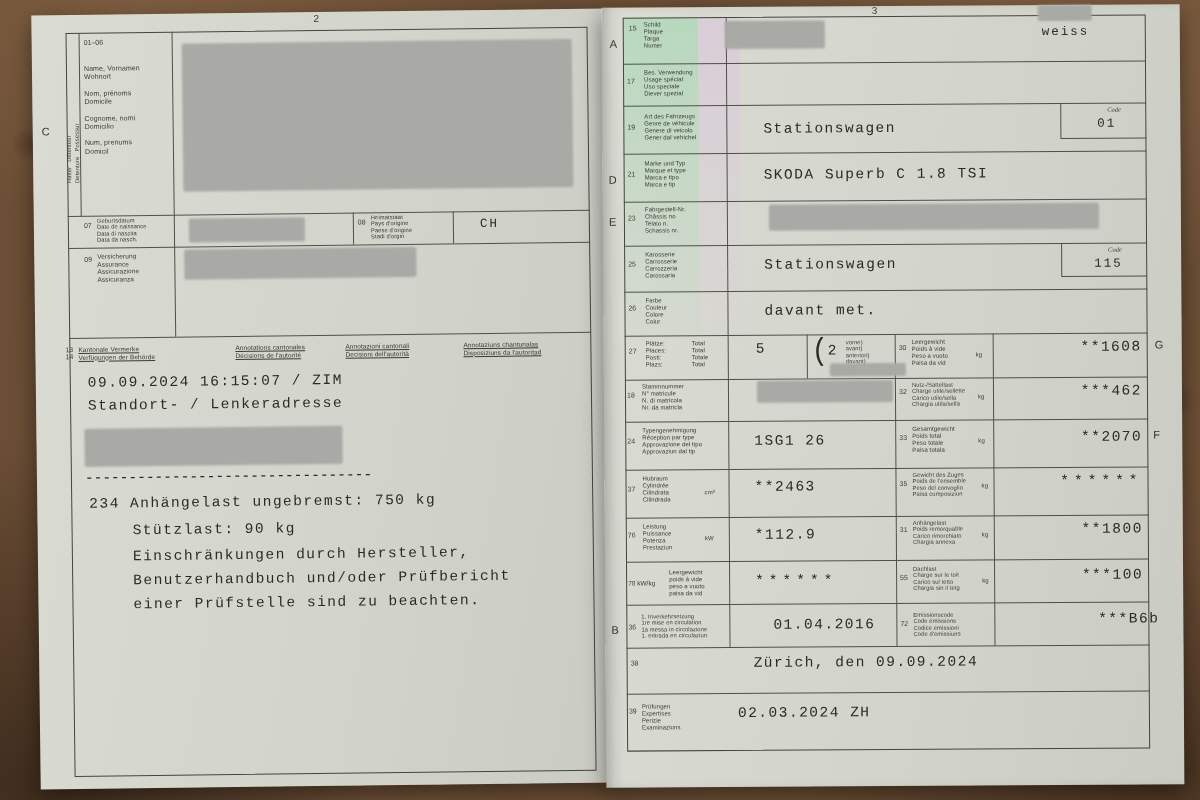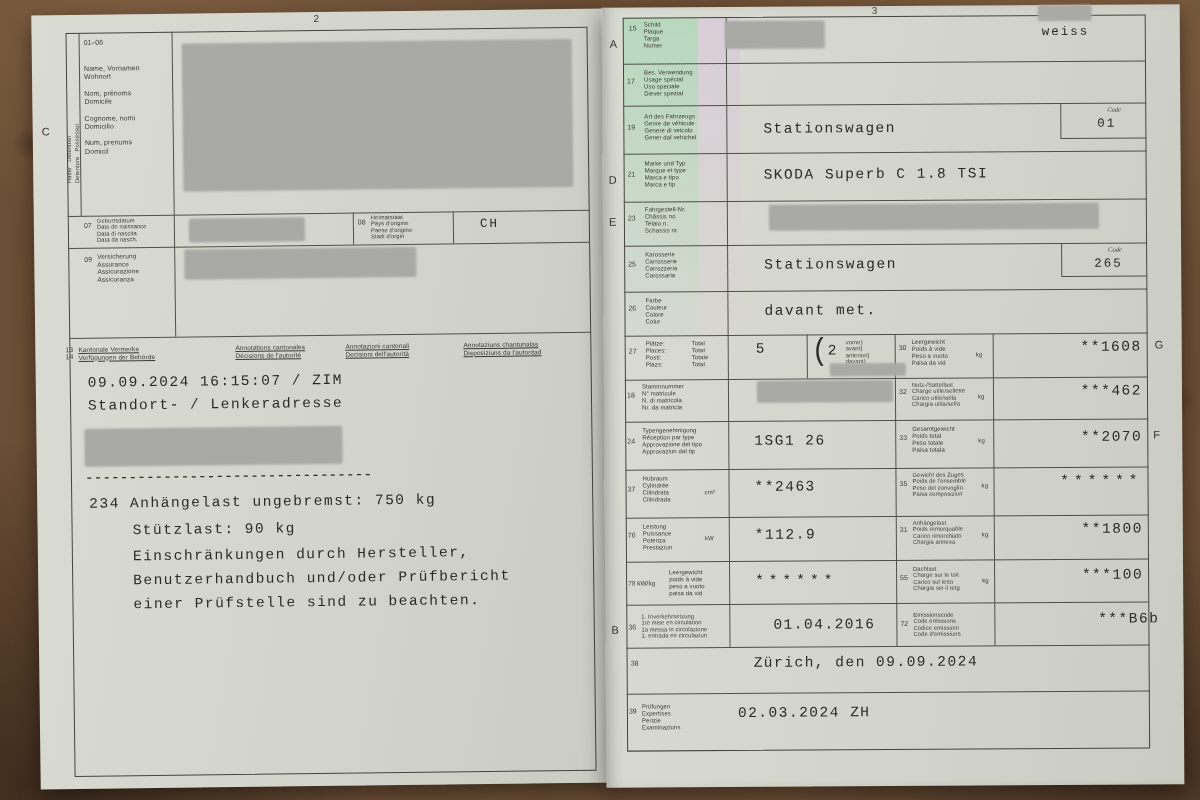--- a/index.html
+++ b/index.html
@@ -194,21 +194,21 @@
 Schassis nr.</div>
   <div class="redact" style="left:166px;top:198px;width:330px;height:26px"></div>
 
   <div class="no" style="left:25px;top:253px">25</div>
   <div class="lbl l6" style="left:42px;top:244px">Karosserie
 Carrosserie
 Carrozzeria
 Carossaria</div>
   <div class="tw t15" style="left:161px;top:250px">Stationswagen</div>
   <div class="codelbl" style="left:505px;top:241px">Code</div>
-  <div class="tw t13" style="left:491px;top:252px">265</div>
+  <div class="tw t13" style="left:491px;top:252px">115</div>
 
   <div class="no" style="left:25px;top:297px">26</div>
   <div class="lbl l6" style="left:42px;top:290px">Farbe
 Couleur
 Colore
 Colur</div>
   <div class="tw t15" style="left:161px;top:296px">davant met.</div>
 
   <div class="no" style="left:25px;top:340px">27</div>
   <div class="lbl l6" style="left:42px;top:333px">Plätze:

